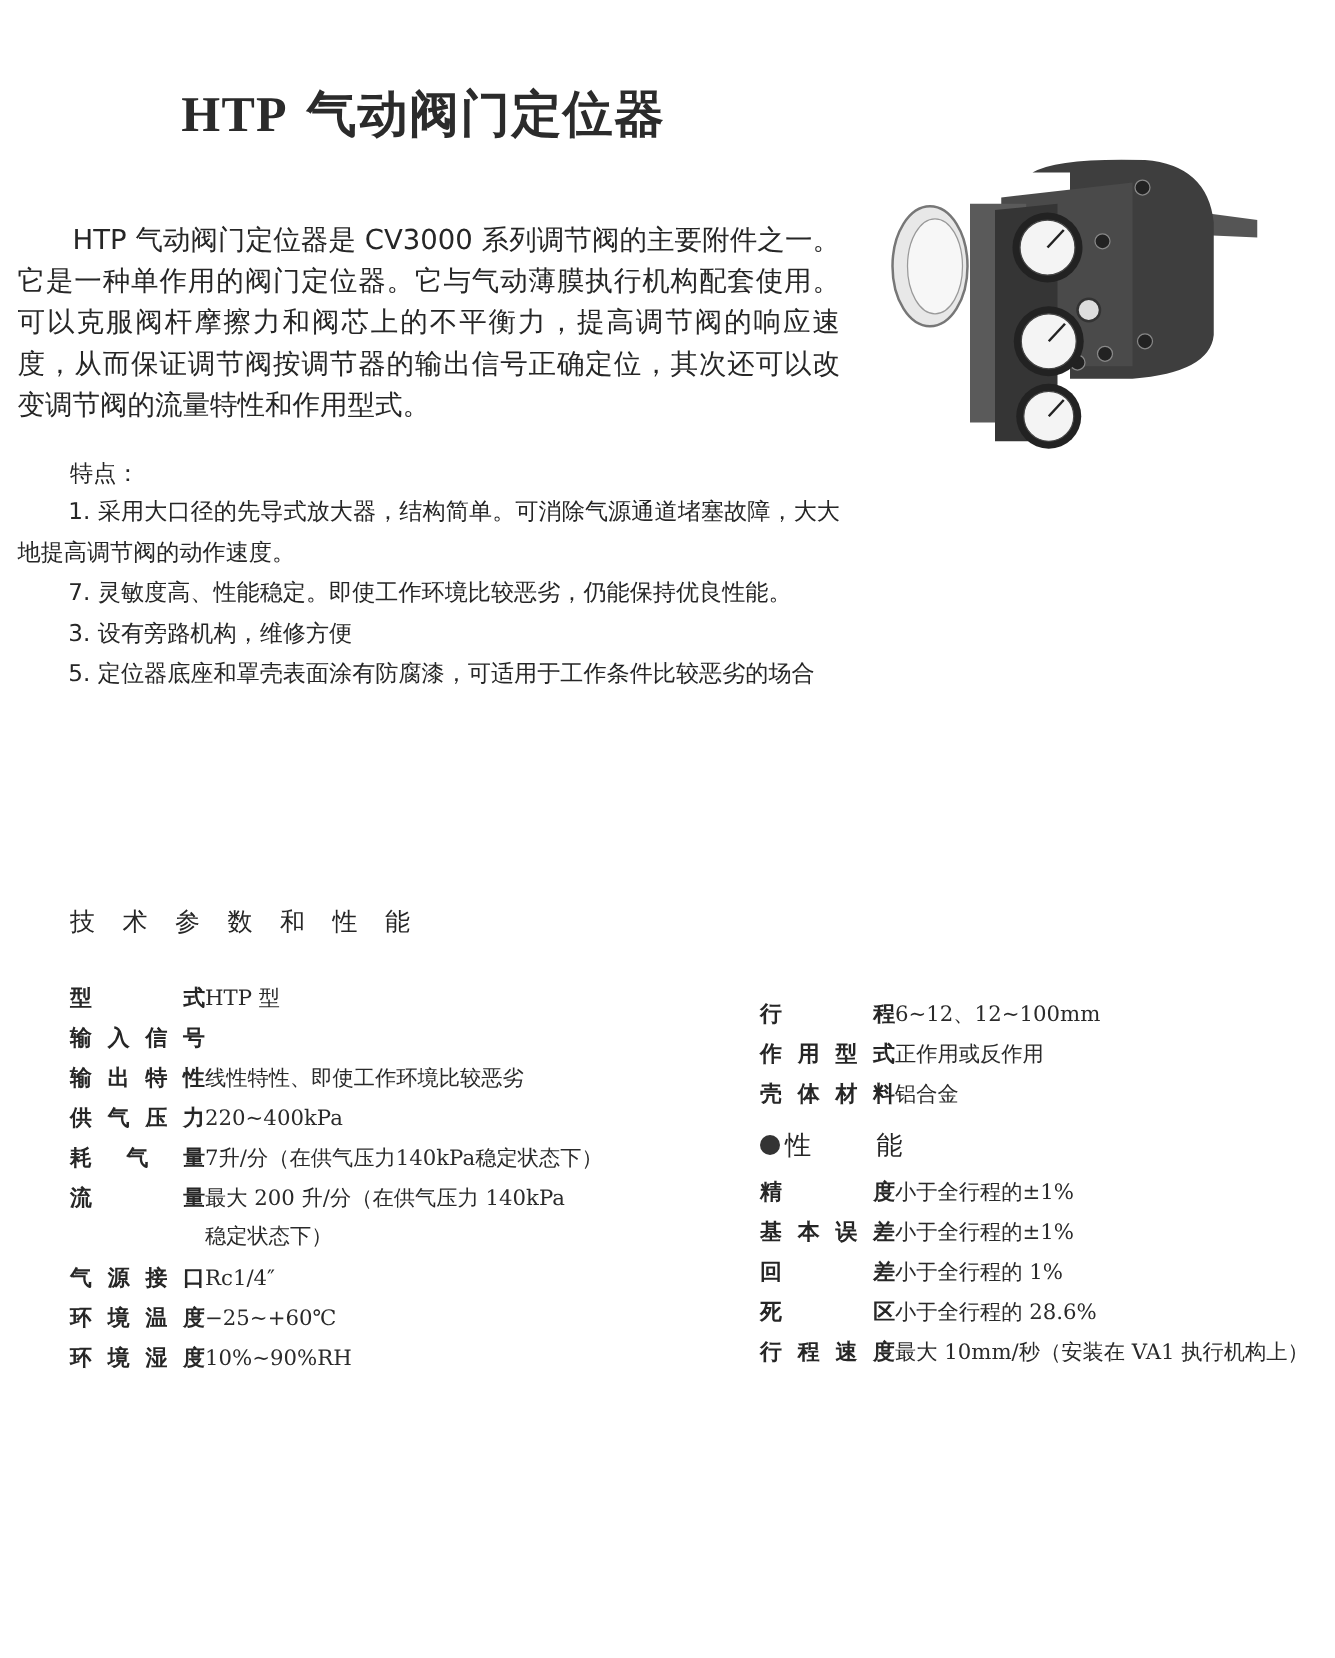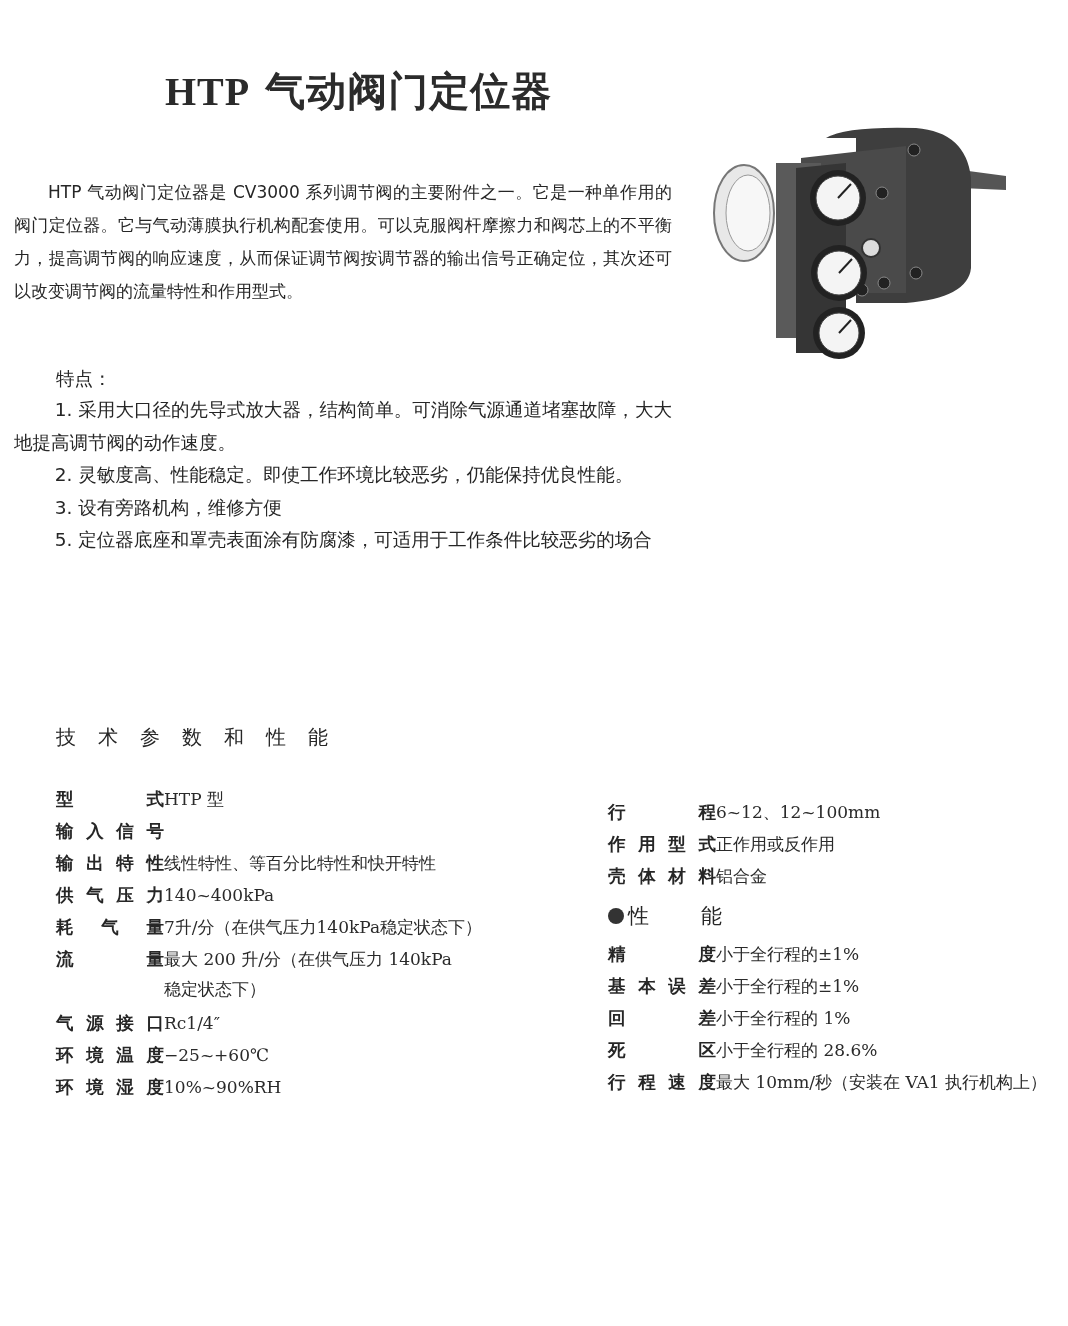--- a/index.html
+++ b/index.html
@@ -1,22 +1,22 @@
 <!DOCTYPE html>
 <html><head>
 <meta charset="utf-8">
 <style>
   html, body { margin: 0; padding: 0; background: #ffffff; }
   body { width: 1068px; height: 1326px; position: relative; overflow: hidden; color: #222; }
   .sans { font-family: "DejaVu Sans", "Liberation Sans", sans-serif; }
 
   .title { position: absolute; left: 145px; top: 64px; font-size: 40px; font-weight: bold; color: #2b2b2b; letter-spacing: 1px; }
-  .title .latin { font-family: "Liberation Serif", serif; font-weight: bold; margin-left: 20px; }
-
-  .intro { position: absolute; left: 14px; top: 176px; width: 658px; font-size: 17px; line-height: 33px; color: #262626; text-align: justify; }
+  .title .latin { font-family: "Liberation Serif", serif; font-weight: bold; }
+
+  .intro { position: absolute; left: 14px; top: 176px; width: 658px; font-size: 22px; line-height: 33px; color: #262626; text-align: justify; }
   .intro p { margin: 0; text-indent: 2em; }
 
   .features-label { position: absolute; left: 56px; top: 366px; font-size: 18.5px; color: #262626; }
   .features { position: absolute; left: 14px; top: 394px; width: 658px; font-size: 18.5px; line-height: 32.5px; color: #262626; }
   .features p { margin: 0; text-indent: 2.2em; text-align: justify; }
 
   .section-heading { position: absolute; left: 56px; top: 724px; font-size: 20px; letter-spacing: 22px; color: #262626; }
 
   .spec { position: absolute; font-size: 17.5px; color: #262626; }
   .spec .row { display: flex; align-items: flex-start; height: 32px; line-height: 30px; }
@@ -77,21 +77,21 @@
       <circle cx="133" cy="215" r="20" fill="#f4f4f4" stroke="#444"></circle>
       <line x1="133" y1="215" x2="145" y2="202" stroke="#222" stroke-width="2"></line>
     </g>
   </svg>
 </div>
 
 <div class="features-label sans">特点：</div>
 
 <div class="features sans">
   <p>1.  采用大口径的先导式放大器，结构简单。可消除气源通道堵塞故障，大大地提高调节阀的动作速度。</p>
-  <p>2.  灵敏度高、性能稳定。即使工作环境比较恶劣，仍能保持优良性能。</p>
+  <p>7.  灵敏度高、性能稳定。即使工作环境比较恶劣，仍能保持优良性能。</p>
   <p>3.  设有旁路机构，维修方便</p>
   <p>5.  定位器底座和罩壳表面涂有防腐漆，可适用于工作条件比较恶劣的场合</p>
 </div>
 
 <div class="section-heading sans">技术参数和性能</div>
 
 <div class="spec spec-left sans">
   <div class="row">
     <div class="label">
         <span>型</span>
@@ -107,30 +107,30 @@
         <span>号</span>
       </div>
   </div>
   <div class="row">
     <div class="label">
         <span>输</span>
         <span>出</span>
         <span>特</span>
         <span>性</span>
       </div>
-    <div class="value">线性特性、等百分比特性和快开特性</div>
+    <div class="value">线性特性、即使工作环境比较恶劣</div>
   </div>
   <div class="row">
     <div class="label">
         <span>供</span>
         <span>气</span>
         <span>压</span>
         <span>力</span>
       </div>
-    <div class="value">140~400kPa</div>
+    <div class="value">220~400kPa</div>
   </div>
   <div class="row">
     <div class="label">
         <span>耗</span>
         <span>气</span>
         <span>量</span>
       </div>
     <div class="value">7升/分（在供气压力140kPa稳定状态下）</div>
   </div>
   <div class="row tall">

